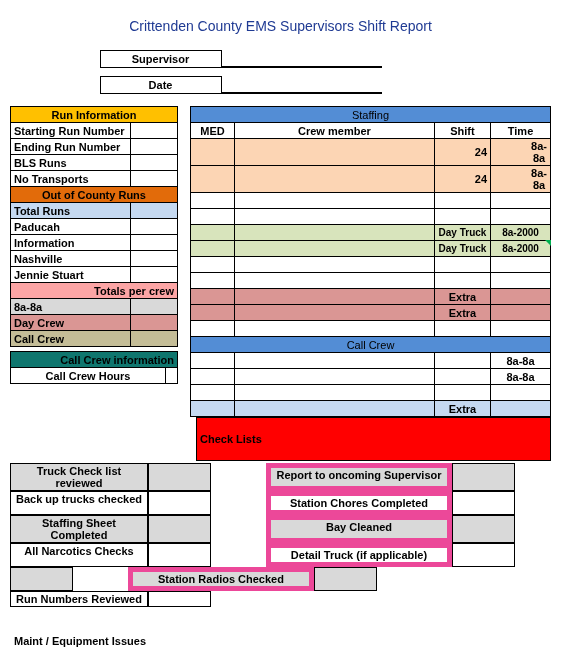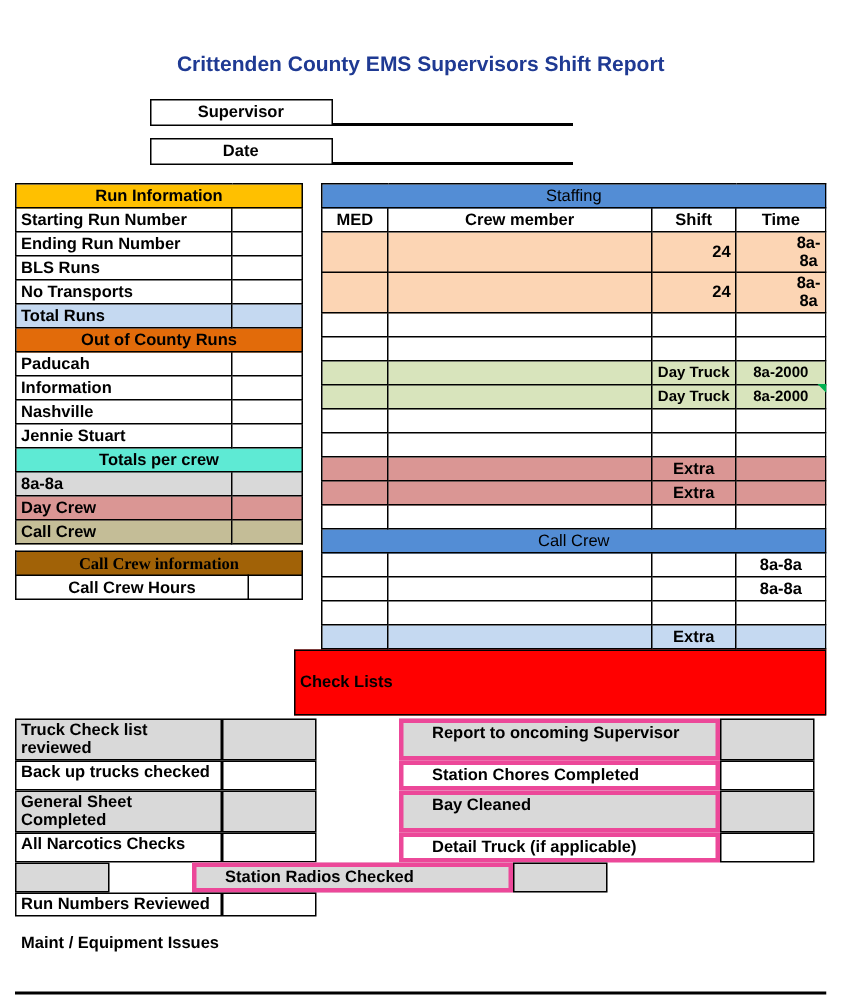--- a/index.html
+++ b/index.html
@@ -4,24 +4,24 @@
 <style>
   body {
     font-family: Arial, sans-serif;
     font-size: 11px;
     margin: 10px;
     width: 541px;
     background: white;
   }
   .title {
     text-align: center;
-    font-weight: bold;
+    font-weight: normal;
     font-size: 14px;
     color: #1f3a93;
-    margin: 24px 0 14px 0;
+    margin: 8px 0 14px 0;
   }
   .hdr-row {
     display: flex;
     align-items: flex-end;
     margin: 4px 0 6px 0;
     justify-content: center;
     position: relative;
     left: -40px;
   }
   .hdr-label {
@@ -35,52 +35,52 @@
     width: 160px;
     border-bottom: 2px solid #000;
     height: 18px;
     margin-left: 0;
   }
   .main {
     display: flex;
     gap: 12px;
     margin-top: 12px;
   }
-  .col-left { width: 192px; }
+  .col-left { width: 168px; }
   .col-right { flex: 1; }
   table { border-collapse: collapse; width: 100%; }
   td { border: 1px solid #000; padding: 1px 3px; height: 13px; font-size: 11px; vertical-align: middle; }
   .sect-yellow { background: #ffc000; font-weight: bold; text-align: center; }
   .sect-orange { background: #e26b0a; font-weight: bold; text-align: center; color: #000; }
-  .sect-lime   { background: #5eead4; font-weight: bold; text-align: center; }
-  .sect-green  { background: #a16207; font-weight: bold; text-align: center; font-family: Liberation Serif, serif; }
+  .sect-lime   { background: #fca5a5; font-weight: bold; text-align: right; }
+  .sect-green  { background: #0f766e; font-weight: bold; text-align: right; }
   .lbl { font-weight: bold; }
   .fill-gray  { background: #d9d9d9; }
   .fill-ltblue{ background: #c5d9f1; }
   .fill-peach { background: #fcd5b4; padding-left: 40px; }
   .fill-olive { background: #c4bd97; }
   .fill-olive2{ background: #d8e4bc; }
   .fill-rose  { background: #da9694; }
   .hdr-blue   { background: #538dd5; font-weight: normal; text-align: center; }
   .hdr-blue td { border-color:#000; }
   .center { text-align: center; }
   .checklists {
     margin-top: 2px;
     width: 100%;
   }
-  .cl-row { display: flex; }
+  .cl-row { display: flex; text-align: center; }
   .cl-cellA { width: 130px; border: 1px solid #000; padding: 1px 3px; font-weight: bold; }
   .cl-cellB { width: 55px; border: 1px solid #000; padding: 1px 3px; }
   .cl-gap   { width: 55px; }
-  .cl-cellC { width: 170px; border: 3px solid #ec4899; padding: 1px 19px; font-weight: bold; }
+  .cl-cellC { width: 170px; border: 5px solid #ec4899; padding: 1px 3px; font-weight: bold; }
   .cl-cellD { width: 55px; border: 1px solid #000; padding: 1px 3px; }
   .cl-hdr { display:flex; }
   .cl-hdr .left { width:186px; }
   .cl-hdr .right { flex:1; background:#ff0000; font-weight:bold; padding:15px 3px; border:1px solid #000; }
-  .section-label { font-weight: bold; margin: 12px 0 4px 4px; }
+  .section-label { font-weight: bold; margin: 28px 0 4px 4px; }
   .big-line { border-top: 2px solid #000; margin-top: 26px; }
   .big-line2 { border-top: 3px solid #000; margin-top: 40px; }
   
   .col-right td { height:13px; }
   .w-med { width: 34px; margin-top: 18px; }
   .w-shift { width: 48px; }
   .w-time { width: 50px; }
   .olive-mark { position:relative; }
   .olive-mark::after {
     content:""; position:absolute; right:-1px; top:-1px;
@@ -118,25 +118,25 @@
           </tr>
       <tr>
             <td class="lbl">BLS Runs</td>
             <td></td>
           </tr>
       <tr>
             <td class="lbl">No Transports</td>
             <td></td>
           </tr>
       <tr>
+            <td class="sect-orange" colspan="2">Out of County Runs</td>
+          </tr>
+      <tr>
             <td class="lbl fill-ltblue">Total Runs</td>
             <td class="fill-ltblue"></td>
-          </tr>
-      <tr>
-            <td class="sect-orange" colspan="2">Out of County Runs</td>
           </tr>
       <tr>
             <td class="lbl">Paducah</td>
             <td></td>
           </tr>
       <tr>
             <td class="lbl">Information</td>
             <td></td>
           </tr>
       <tr>
@@ -302,21 +302,21 @@
       <div class="cl-cellD fill-gray"></div>
   </div>
   <div class="cl-row">
     <div class="cl-cellA">Back up trucks checked</div>
       <div class="cl-cellB"></div>
     <div class="cl-gap"></div>
     <div class="cl-cellC">Station Chores Completed</div>
       <div class="cl-cellD"></div>
   </div>
   <div class="cl-row">
-    <div class="cl-cellA fill-gray">General Sheet Completed</div>
+    <div class="cl-cellA fill-gray">Staffing Sheet Completed</div>
       <div class="cl-cellB fill-gray"></div>
     <div class="cl-gap"></div>
     <div class="cl-cellC fill-gray">Bay Cleaned</div>
       <div class="cl-cellD fill-gray"></div>
   </div>
   <div class="cl-row">
     <div class="cl-cellA">All Narcotics Checks</div>
       <div class="cl-cellB"></div>
     <div class="cl-gap"></div>
     <div class="cl-cellC">Detail Truck (if applicable)</div>

